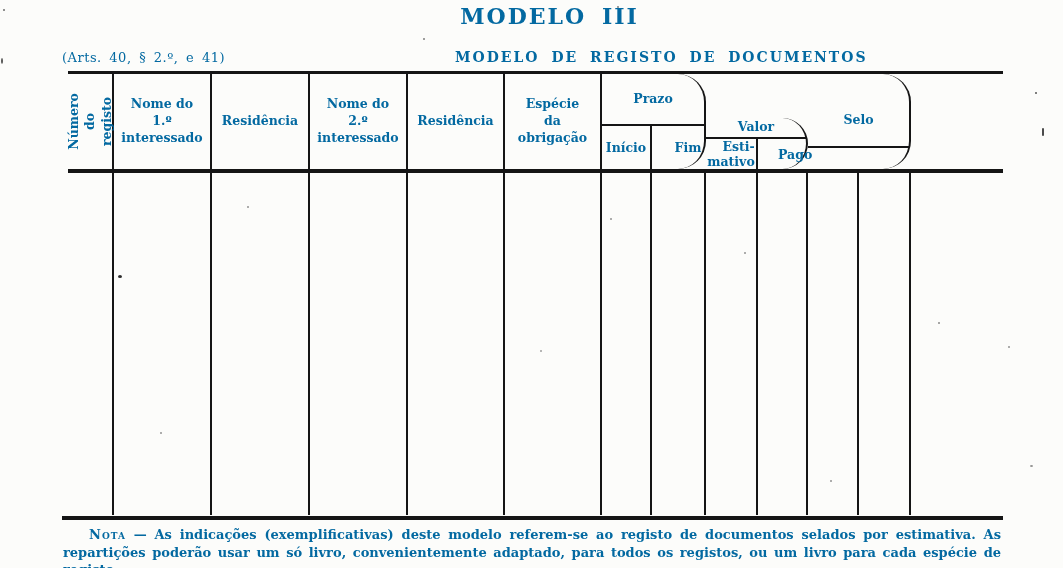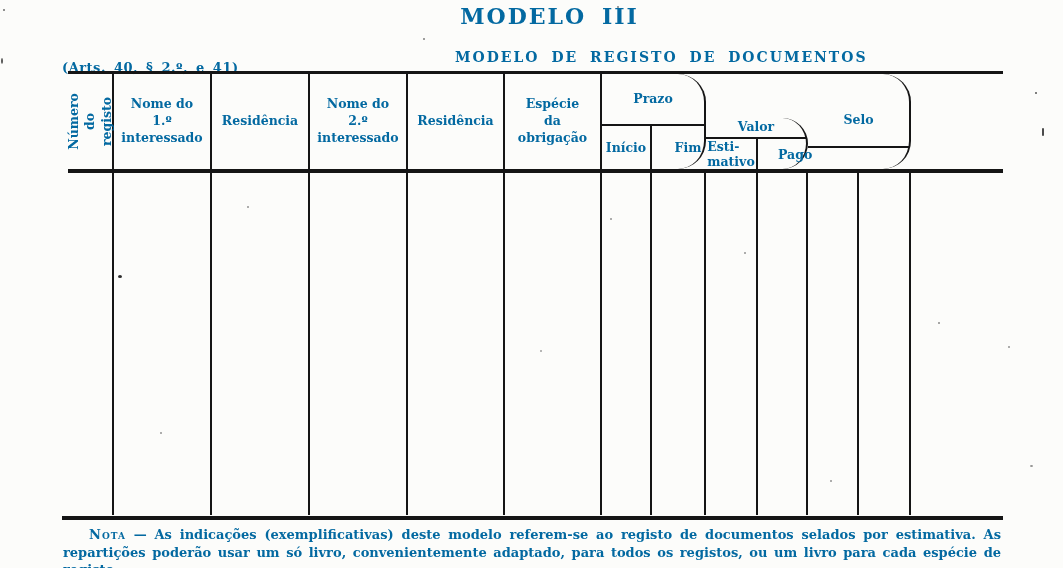--- a/index.html
+++ b/index.html
@@ -22,24 +22,24 @@
     margin-left: 18px;
     font-size: 22px;
     font-weight: bold;
     letter-spacing: 2px;
     word-spacing: 6px;
     white-space: nowrap;
   }
 
   .sub-left {
     position: absolute;
-    top: 60px;
+    top: 50px;
     left: 62px;
     font-size: 13px;
-    font-weight: bold;
+    font-weight: normal;
     letter-spacing: 0.5px;
     word-spacing: 3px;
     white-space: nowrap;
   }
   .sub-right {
     position: absolute;
     top: 49px;
     left: 455px;
     font-size: 14px;
     font-weight: bold;
@@ -110,21 +110,21 @@
     align-items: center;
     justify-content: center;
   }
   .gsubs { flex: 1; display: flex; }
   .gsub {
     flex: 1;
     display: flex;
     align-items: center;
     justify-content: center;
     border-right: 2px solid #151515;
-    text-align: left;
+    text-align: right;
     white-space: pre-line;
     line-height: 1.2;
   }
   .gsub:last-child { border-right: none; padding-left: 20px; }
   .sw50 { flex: none; width: 50px; }
   .sw52 { flex: none; width: 52px; }
   .sw51 { flex: none; width: 51px; }
 
   .tbody { display: flex; height: 342px; }
   .bc { border-right: 2px solid #151515; height: 100%; }

